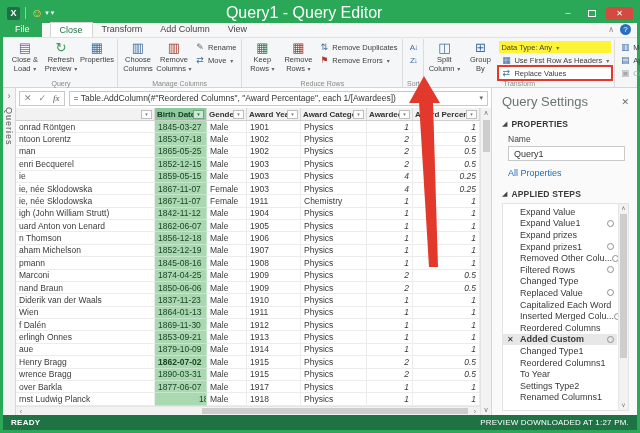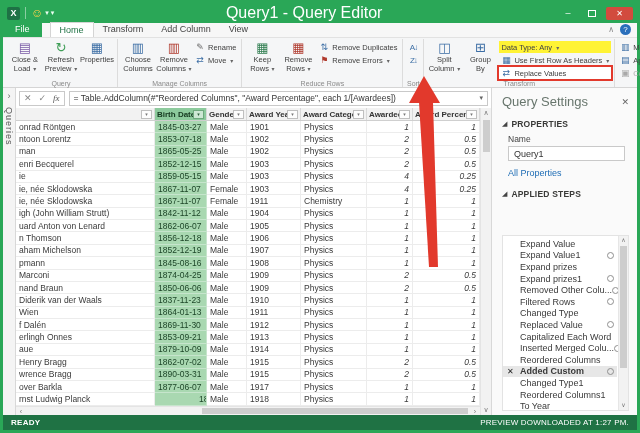--- a/index.html
+++ b/index.html
@@ -96,21 +96,21 @@
   #pane { width:146px; background:#fafafa; border-left:1px solid #d8d8d8; display:flex; flex-direction:column; padding:6px 8px 4px 10px; flex:0 0 auto; }
   #pane-title-row { display:flex; align-items:center; justify-content:space-between; margin-bottom:7px; }
   #pane-title { font-size:13px; color:#68766d; }
   #pane-close { font-size:9px; color:#666; }
   .sec-hdr { display:flex; align-items:center; gap:4px; margin:3px 0 4px 0; }
   .sec-tri { font-size:7px; color:#444; }
   .sec-txt { font-size:8.5px; font-weight:bold; color:#3a3a38; letter-spacing:.2px; }
   #name-label { font-size:8.5px; color:#444; margin:1px 0 2px 6px; }
   #name-input { border:1px solid #c9c9c9; background:#fff; height:15px; font-size:9px; color:#333; display:flex; align-items:center; padding:0 5px; margin:0 4px 7px 6px; }
   #all-props { font-size:9px; color:#1f6db5; margin:0 0 8px 6px; }
-  #steps-list { flex:1; background:#fff; border:1px solid #e3e3e3; position:relative; overflow:hidden; padding:2px 11px 2px 0;margin-top:32px; }
+  #steps-list { flex:1; background:#fff; border:1px solid #e3e3e3; position:relative; overflow:hidden; padding:2px 11px 2px 0; }
   .step { height:11.6px; display:flex; align-items:center; position:relative; padding-left:17px; font-size:9px; color:#3a3a3a; white-space:nowrap; }
   .step.selected { background:#e7e7e7; font-weight:bold; }
   .step .del { position:absolute; left:4px; font-size:8px; color:#222; }
   .gear { width:7px; height:7px; border:1.5px solid #8f8f8f; border-radius:50%; margin-left:auto; margin-right:3px; flex:0 0 auto; }
   #steps-scroll { position:absolute; top:0; right:0; bottom:0; width:10px; background:#f2f2f2; border-left:1px solid #e6e6e6; }
   #steps-scroll .arr { display:block; text-align:center; font-size:6px; color:#777; height:9px; line-height:9px; }
   #steps-scroll .arr.bottom { position:absolute; bottom:0; left:0; right:0; }
   #steps-thumb { position:absolute; top:10px; left:1px; width:7px; height:70%; background:#cdcdcd; }
 
   
@@ -136,21 +136,21 @@
     <span class="win-btn">–</span>
     <span class="win-btn max">
         <span></span>
       </span>
     <span class="win-btn close">✕</span>
   </div>
 
   <div id="tabrow">
     <div id="tabs-host" style="display: flex;">
         <div class="tab file">File</div>
-        <div class="tab active">Home</div>
+        <div class="tab active">Close</div>
         <div class="tab ">Transform</div>
         <div class="tab ">Add Column</div>
         <div class="tab ">View</div>
       </div>
     <div id="tab-right">
       <span class="rb-collapse">∧</span>
       <span class="help-ic">?</span>
     </div>
   </div>
 
@@ -509,21 +509,21 @@
                 <div class="td" style="width: 139px;">aue</div>
                 <div class="td hl" style="width: 52px;">1879-10-09</div>
                 <div class="td" style="width: 40px;">Male</div>
                 <div class="td" style="width: 54px;">1914</div>
                 <div class="td" style="width: 66px;">Physics</div>
                 <div class="td num" style="width: 46px;">1</div>
                 <div class="td num" style="width: 66px; flex: 1 1 0%;">1</div>
               </div>
               <div class="tr">
                 <div class="td" style="width: 139px;">Henry Bragg</div>
-                <div class="td hl" style="width: 52px;">1862-07-02</div>
+                <div class="td hl" style="width: 52px; font-weight: bold;">1862-07-02</div>
                 <div class="td" style="width: 40px;">Male</div>
                 <div class="td" style="width: 54px;">1915</div>
                 <div class="td" style="width: 66px;">Physics</div>
                 <div class="td num" style="width: 46px;">2</div>
                 <div class="td num" style="width: 66px; flex: 1 1 0%;">0.5</div>
               </div>
               <div class="tr">
                 <div class="td" style="width: 139px;">wrence Bragg</div>
                 <div class="td hl" style="width: 52px;">1890-03-31</div>
                 <div class="td" style="width: 40px;">Male</div>

